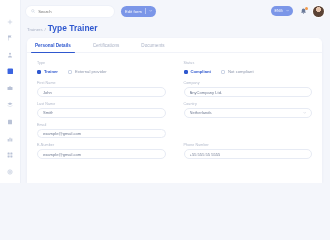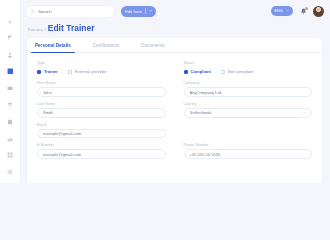--- a/index.html
+++ b/index.html
@@ -357,21 +357,21 @@
           </svg>
         <span class="dot"></span>
       </div>
 
       <div class="avatar"></div>
     </div>
 
     <div class="crumbwrap">
       <span class="crumb-parent">Trainers</span>
       <span class="crumb-sep">/</span>
-      <span class="crumb-title">Edit Trainer</span>
+      <span class="crumb-title">Type Trainer</span>
     </div>
 
     <div class="card">
 
       <div class="tabs">
         <div class="tab active">Personal Details</div>
         <div class="tab">Certifications</div>
         <div class="tab">Documents</div>
       </div>
 

